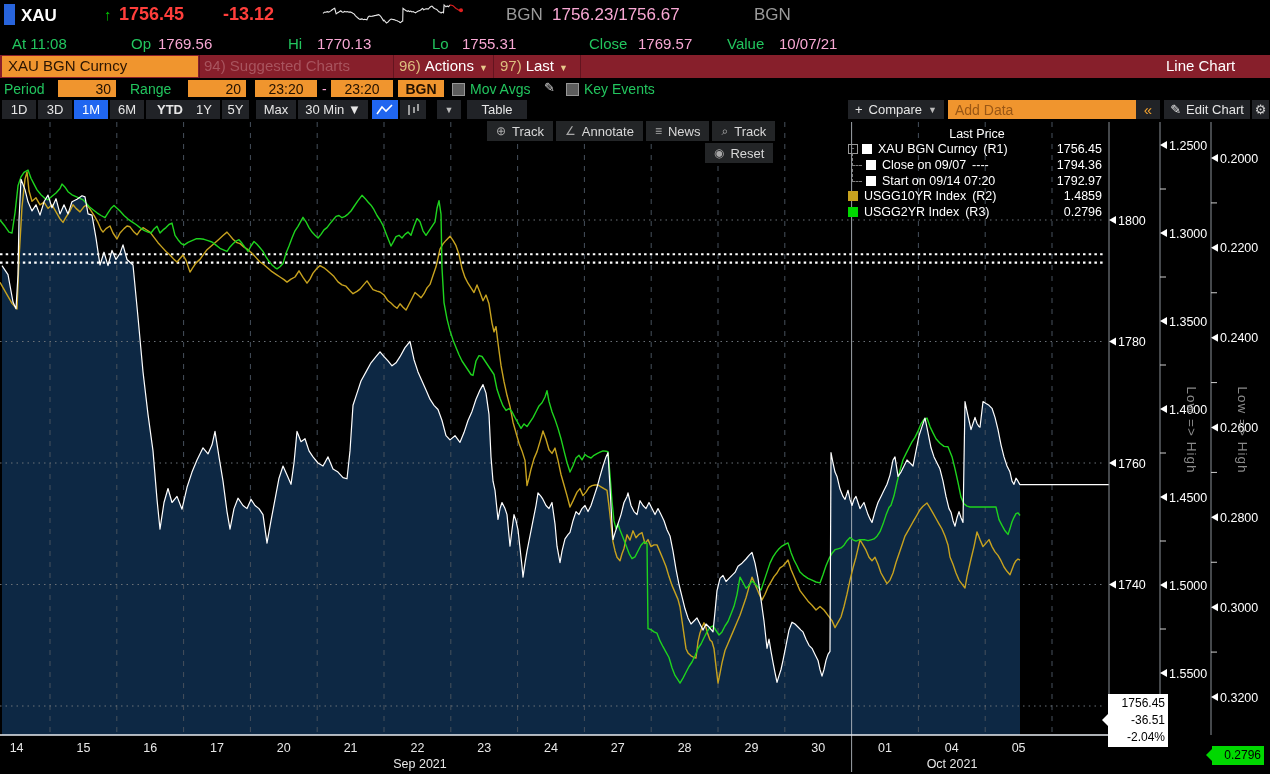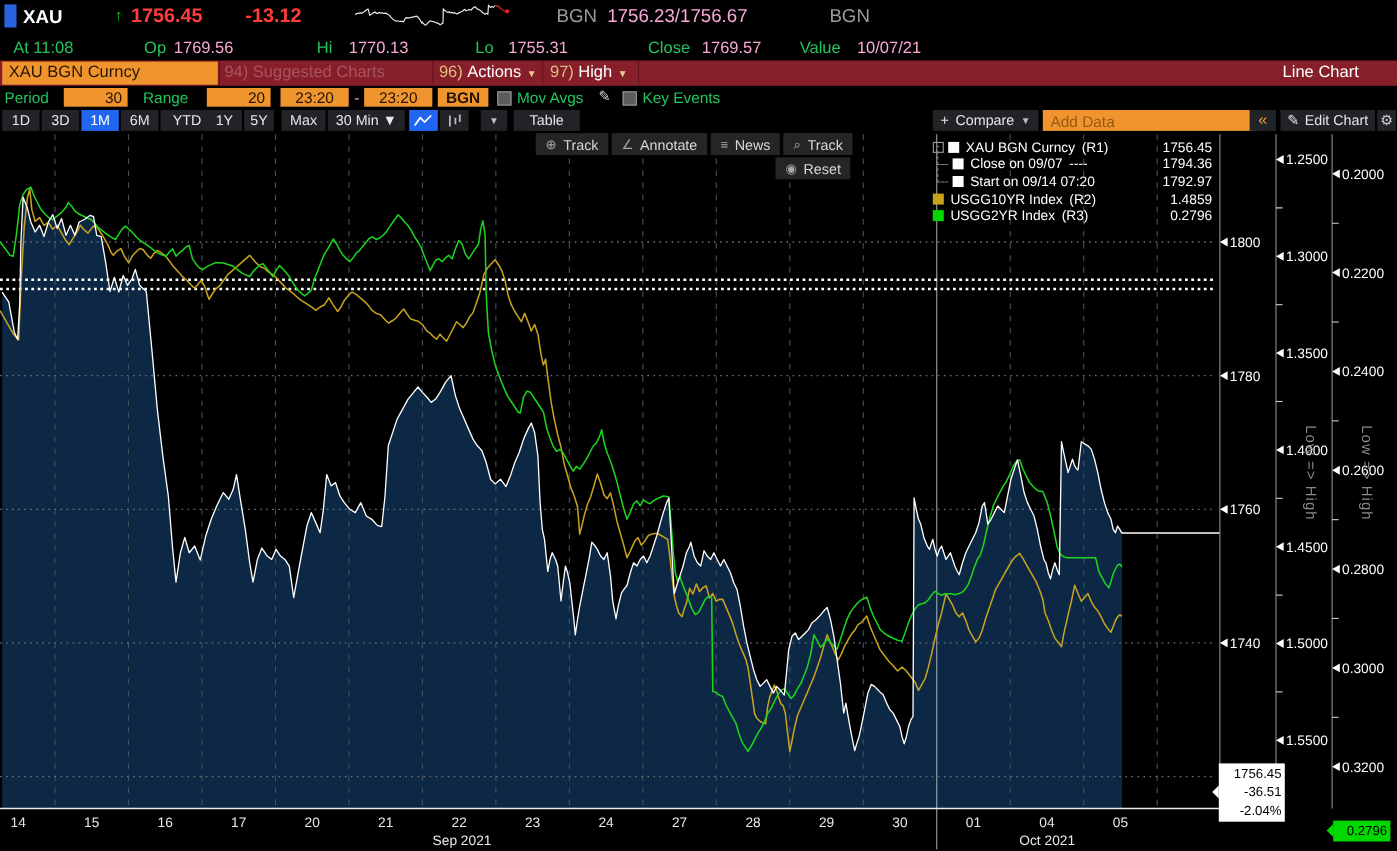--- a/index.html
+++ b/index.html
@@ -83,21 +83,21 @@
     <span class="abs wht" style="left:779px;top:5px">10/07/21</span>
   </div>
 
   <div class="menubar">
     <div class="secbox">XAU BGN Curncy</div>
     <div class="mdiv" style="left:199px"></div>
     <span class="msug">94) Suggested Charts</span>
     <div class="mdiv" style="left:393px"></div>
     <span class="mitem" style="left:399px"><span class="mnum">96)</span><span>Actions</span><span class="dd">▼</span></span>
     <div class="mdiv" style="left:493px"></div>
-    <span class="mitem" style="left:500px"><span class="mnum">97)</span><span>High</span><span class="dd">▼</span></span>
+    <span class="mitem" style="left:500px"><span class="mnum">97)</span><span>Last</span><span class="dd">▼</span></span>
     <div class="mdiv" style="left:580px"></div>
     <span class="mitem" style="left:1166px">Line Chart</span>
   </div>
 
   <div class="settings">
     <span class="abs amber" style="left:4px;top:2px">Period</span>
     <div class="obox" style="left:58px;width:48px">30</div>
     <span class="abs amber" style="left:130px;top:2px">Range</span>
     <div class="obox" style="left:188px;width:48px">20</div>
     <div class="obox" style="left:255px;width:52px;text-align:center">23:20</div>
@@ -110,21 +110,21 @@
     <div class="cb" style="left:566px"></div>
     <span class="abs amber" style="left:584px;top:2px">Key Events</span>
   </div>
 
   <div class="tabs">
     <div id="rangeTabs">
         <div class="chip" style="left: 2px; width: 34px;">1D</div>
         <div class="chip" style="left: 38px; width: 34px;">3D</div>
         <div class="chip active" style="left: 74px; width: 34px;">1M</div>
         <div class="chip" style="left: 110px; width: 34px;">6M</div>
-        <div class="chip" style="left: 146px; width: 48px;">YTD</div>
+        <div class="chip" style="left: 146px; width: 48px; font-weight: bold;">YTD</div>
         <div class="chip" style="left: 188px; width: 32px;">1Y</div>
         <div class="chip" style="left: 222px; width: 27px;">5Y</div>
         <div class="chip" style="left: 256px; width: 40px;">Max</div>
       </div>
     <div class="chip" style="left:298px;width:70px">30 Min ▼</div>
     <div class="chip active" style="left:372px;width:26px">
       <svg width="18" height="14" viewBox="0 0 18 14">
           <polyline points="1,11 6,4 10,8 16,2" fill="none" stroke="#fff" stroke-width="1.6"></polyline>
         </svg>
     </div>
@@ -285,20 +285,21 @@
           <span class="ic">⌕</span>
           <span>Track</span>
         </div>
     </div>
     <div class="cbtn abs" style="left:705px;top:23px">
         <span class="ic">◉</span>
         <span>Reset</span>
       </div>
 
     <div class="legend">
+      <div class="lrow" style="justify-content:center">Last Price</div>
       <div id="legend-rows">
           <div class="lrow">
             <span class="treebox">-</span>
             <span class="sw" style="background: rgb(255, 255, 255);"></span>
             <span>XAU BGN Curncy</span>
             <span class="lax">(R1)</span>
             <span class="lval">1756.45</span>
           </div>
           <div class="lrow">
             <span class="elbow"></span>

